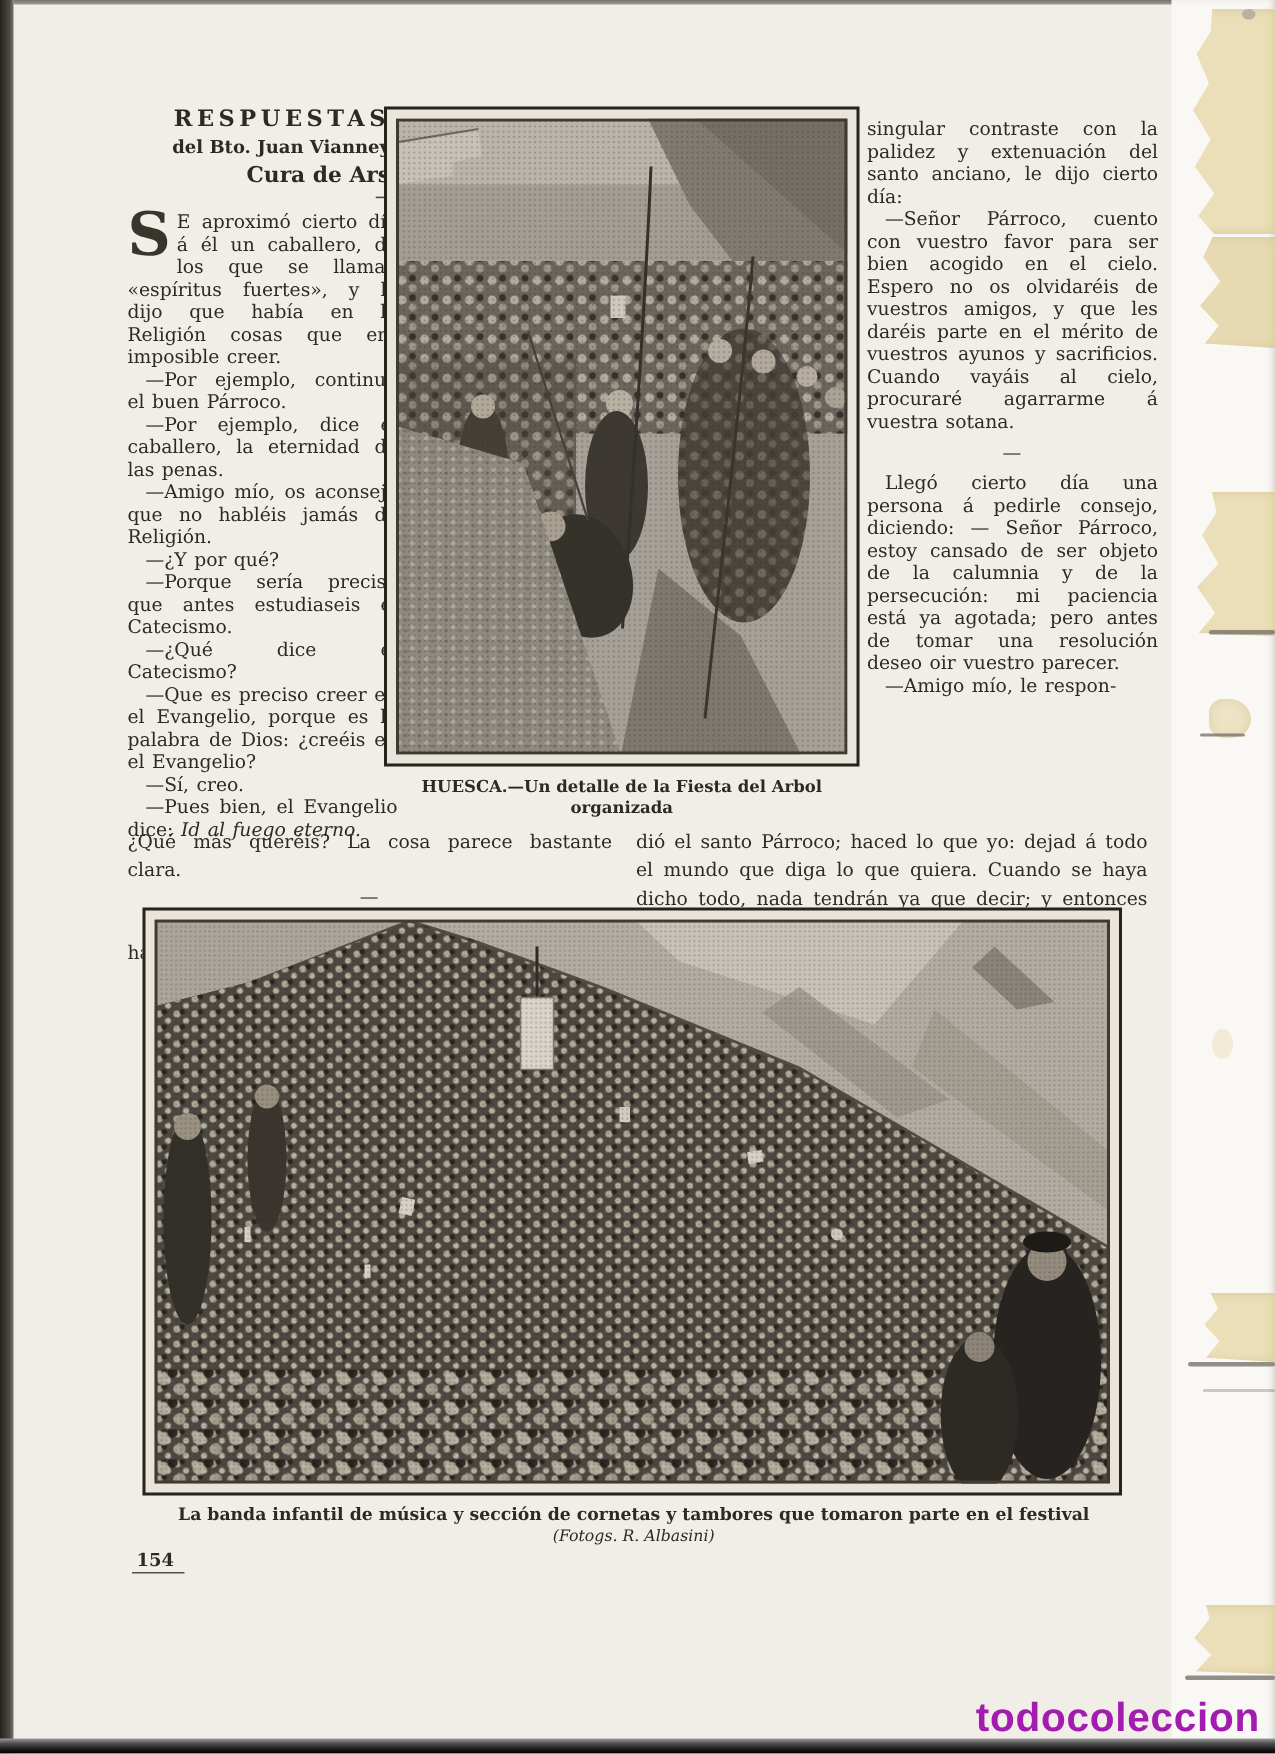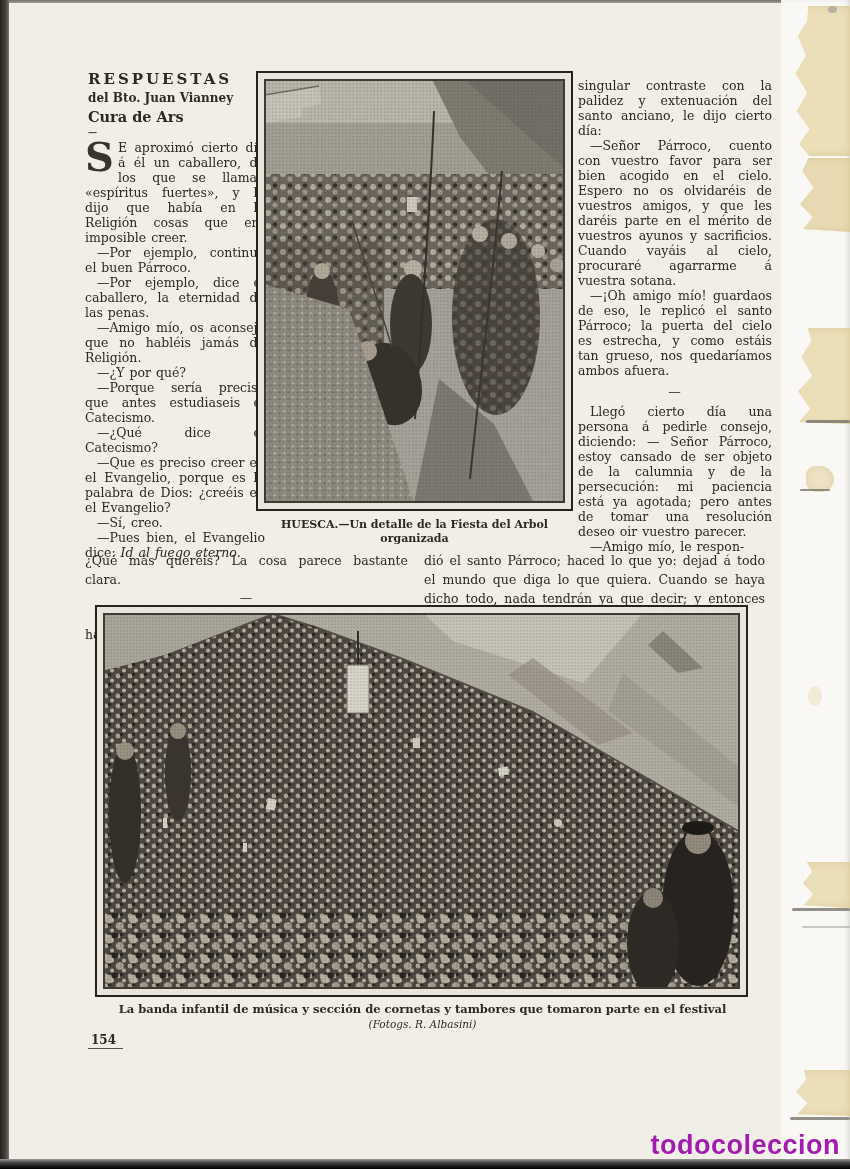--- a/index.html
+++ b/index.html
@@ -9,21 +9,21 @@
   .left-strip{position:absolute;left:0;top:0;width:9px;height:100%;
     background:linear-gradient(90deg,#23221f,#4c4944 70%,#7a766e);}
   .top-line{position:absolute;left:9px;right:0;top:0;height:3px;
     background:linear-gradient(180deg,#55524b,#8d897f);opacity:.8;}
   .right-band{position:absolute;left:781px;top:0;width:69px;height:100%;
     background:#f9f8f5;box-shadow:-3px 0 5px -2px rgba(90,85,75,.25) inset;}
   .tape{position:absolute;background:#ebdfba;box-shadow:inset 0 0 8px #d8c795;}
   .smudge{position:absolute;height:3px;background:#6f6c64;border-radius:2px;opacity:.75;}
   .speck{position:absolute;border-radius:50%;}
   
-  .masthead{position:absolute;left:88px;top:70px;width:172px;text-align:left;font-weight:bold;}
+  .masthead{position:absolute;left:88px;top:70px;width:172px;text-align:right;font-weight:bold;}
   .mast1{font-size:15px;letter-spacing:3px;}
   .mast2{font-size:12px;margin-top:3px;}
   .mast3{font-size:14.5px;margin-top:3px;}
   .mast-orn{font-size:9px;color:#4a463f;margin-top:2px;letter-spacing:1px;}
   
   .body-text{font-size:12.5px;line-height:15px;text-align:justify;word-spacing:1px;}
   .body-text p{margin:0;text-indent:12px;}
   .body-text p.first{text-indent:0;}
   .dropcap{float:left;font-size:40px;line-height:29px;font-weight:bold;color:#3a352c;
     padding:2px 4px 0 0;}
@@ -101,21 +101,20 @@
     <p>—Que es preciso creer en el Evangelio, porque es la palabra de Dios: ¿creéis en el Evangelio?</p>
     <p>—Sí, creo.</p>
     <p>
       <span>—Pues bien, el Evangelio dice: </span><span class="ital">Id al fuego eterno.</span>
     </p>
   </div>
 
   <div class="col-right body-text">
     <p class="first">singular contraste con la palidez y extenuación del santo anciano, le dijo cierto día:</p>
     <p>—Señor Párroco, cuento con vuestro favor para ser bien acogido en el cielo. Espero no os olvidaréis de vuestros amigos, y que les daréis parte en el mérito de vuestros ayunos y sacrificios. Cuando vayáis al cielo, procuraré agarrarme á vuestra sotana.</p>
-    <p>—¡Oh amigo mío! guardaos de eso, le replicó el santo Párroco; la puerta del cielo es estrecha, y como estáis tan grueso, nos quedaríamos ambos afuera.</p>
     <p class="sep" style="padding:6px 0 5px;">—</p>
     <p>Llegó cierto día una persona á pedirle consejo, diciendo: — Señor Párroco, estoy cansado de ser objeto de la calumnia y de la persecución: mi paciencia está ya agotada; pero antes de tomar una resolución deseo oir vuestro parecer.</p>
     <p>—Amigo mío, le respon-</p>
   </div>
 
   <div class="photo-frame frame-top">
     <svg viewBox="0 0 301 424" preserveAspectRatio="none">
       <defs>
         <pattern id="ht1" width="3.5" height="3.5" patternUnits="userSpaceOnUse">
           <circle cx="1.7" cy="1.7" r="0.75" fill="#2e2b26" opacity="0.26"></circle>

